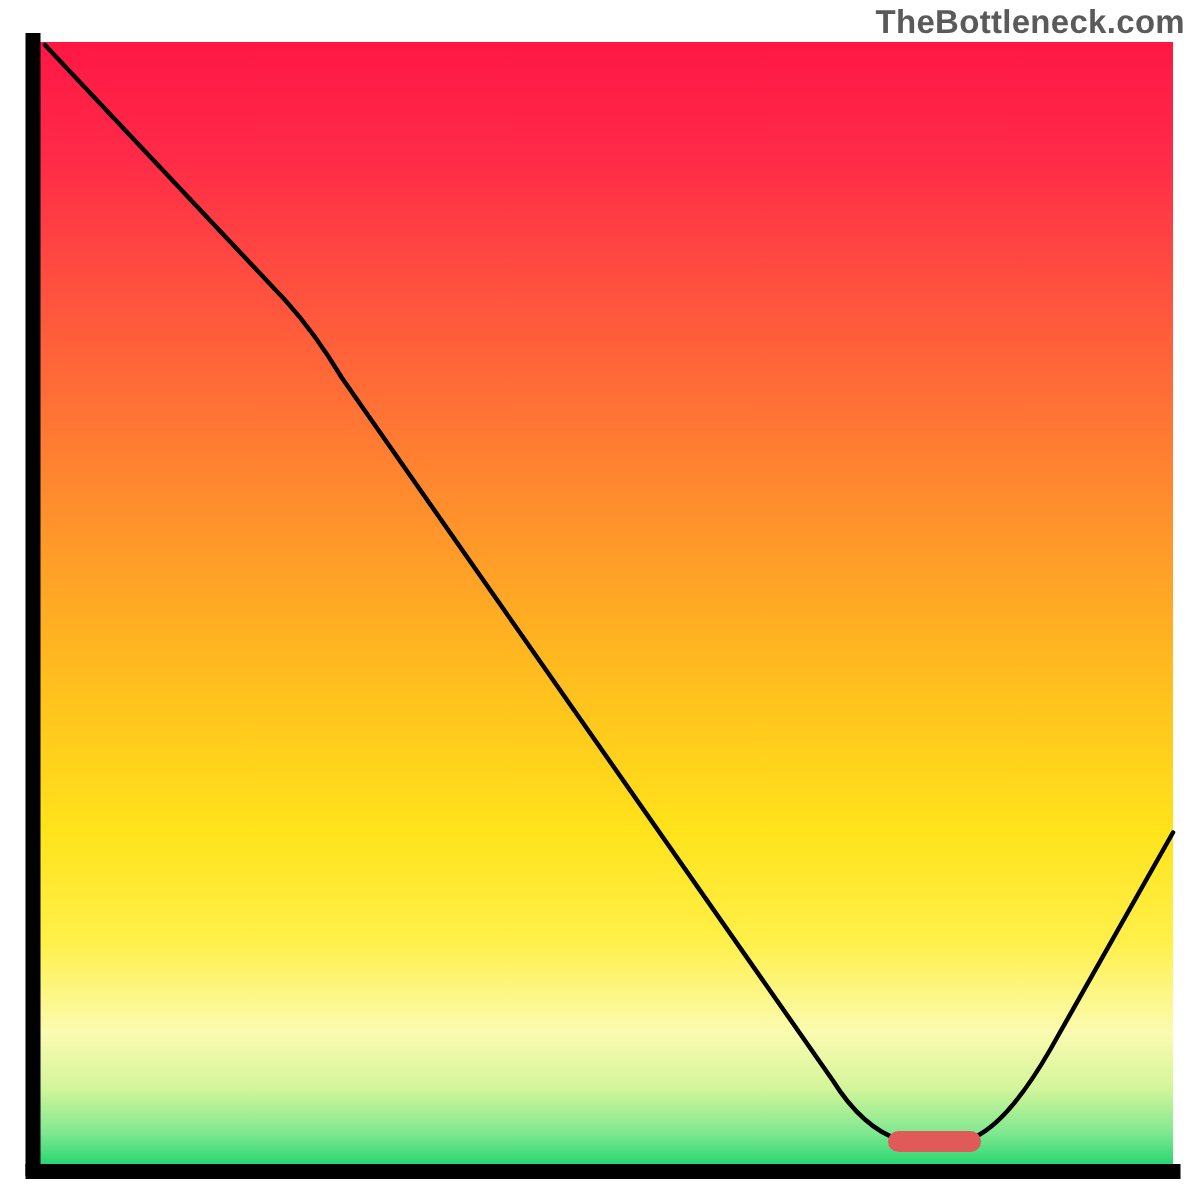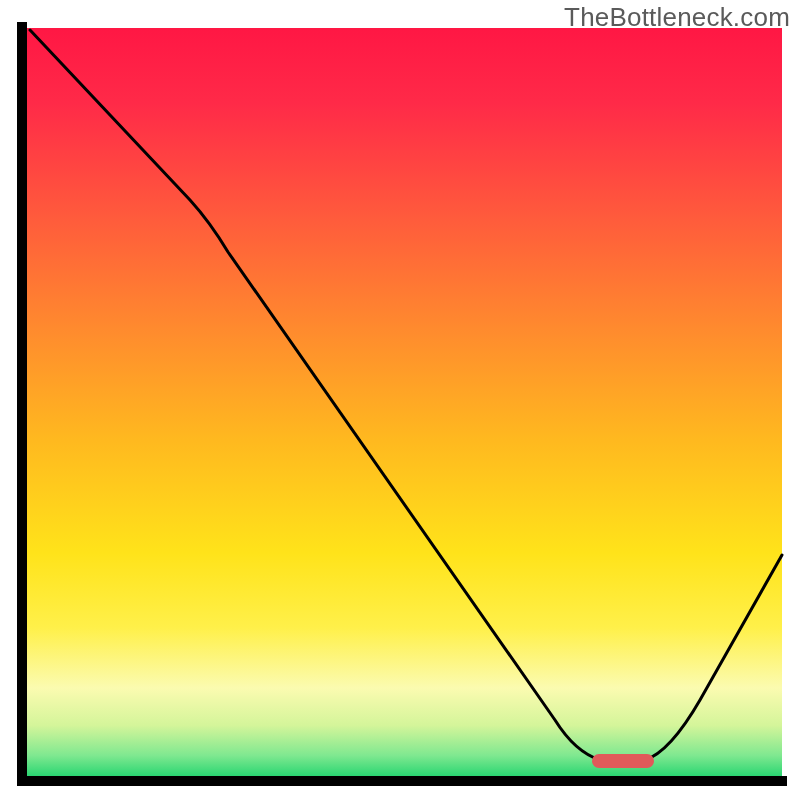--- a/index.html
+++ b/index.html
@@ -12,22 +12,22 @@
   }
   .container {
     position: relative;
     width: 800px;
     height: 800px;
   }
   .watermark {
     position: absolute;
     top: 2px;
     right: 10px;
-    font-size: 26px;
-    font-weight: 400;
+    font-size: 22px;
+    font-weight: 700;
     color: #5a5a5a;
     letter-spacing: 0.2px;
     z-index: 3;
   }
   svg.plot {
     position: absolute;
     left: 0;
     top: 0;
   }
 </style>

